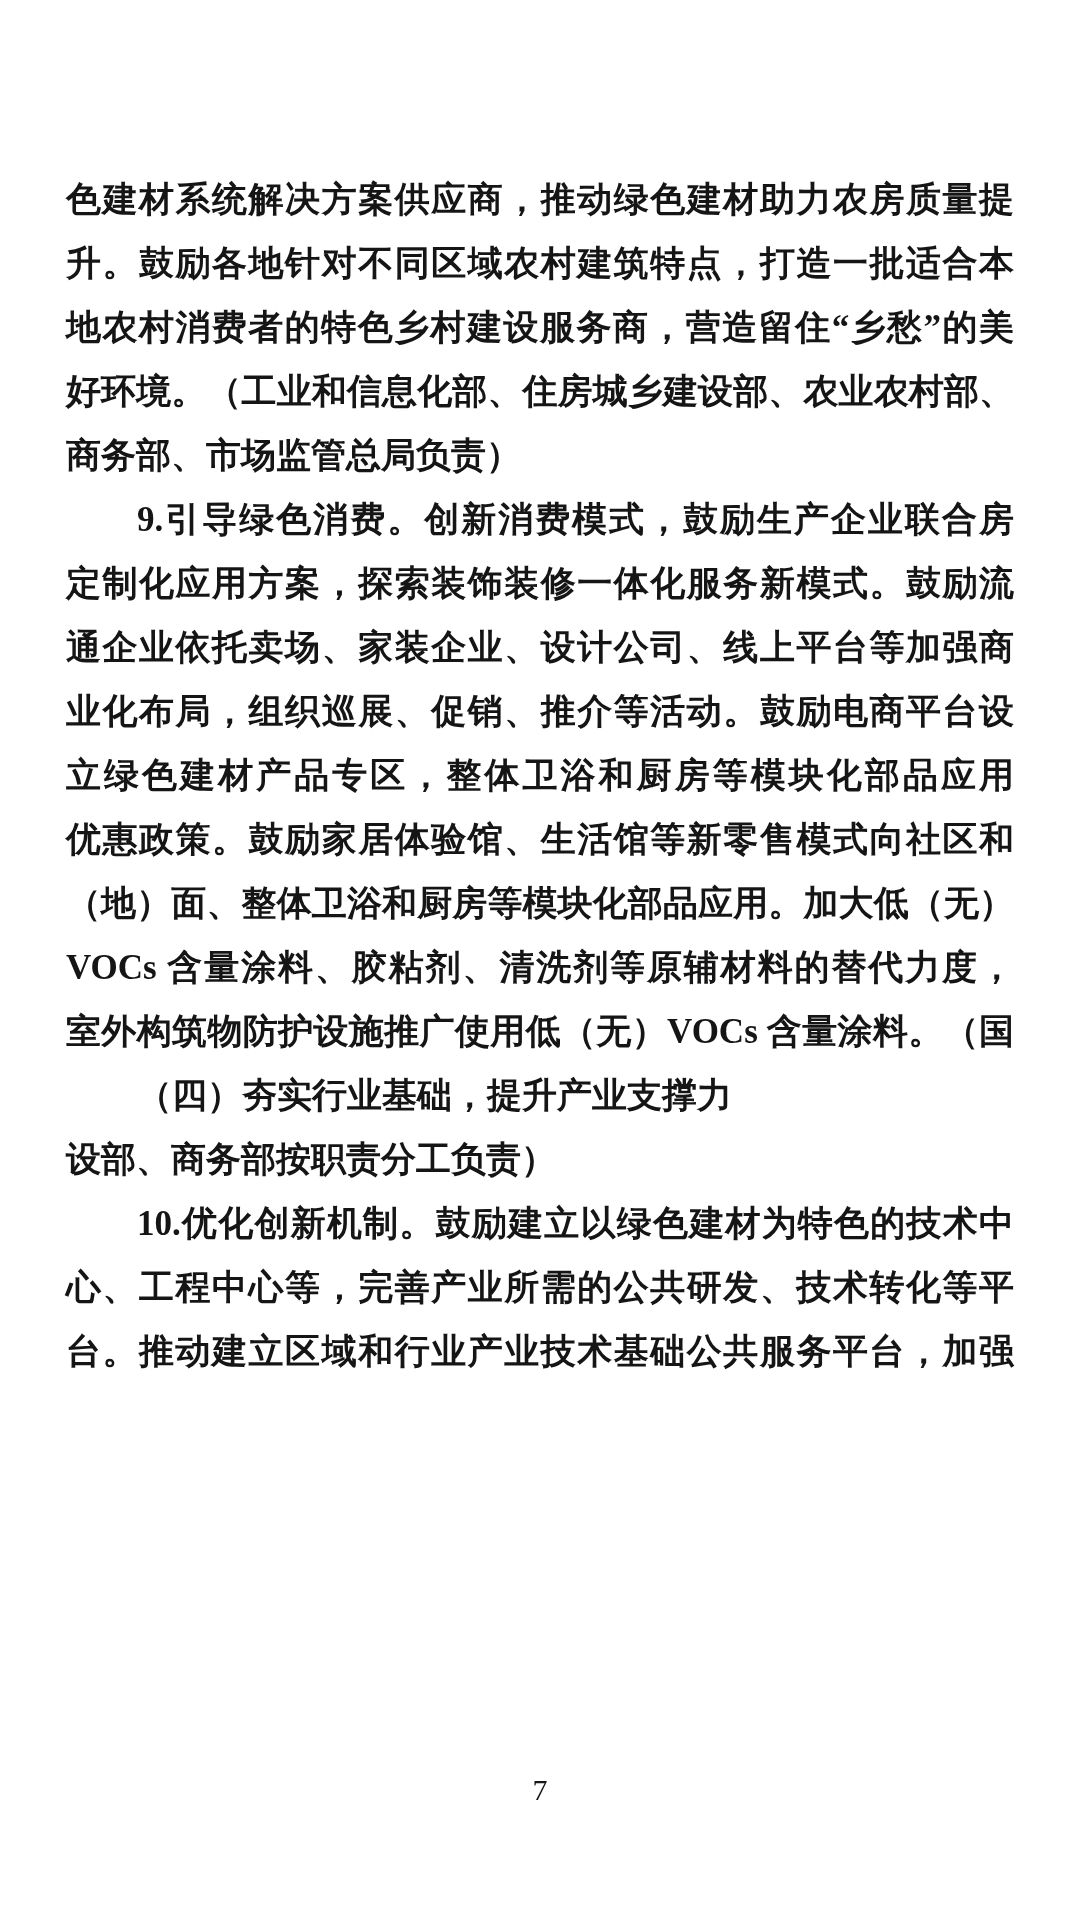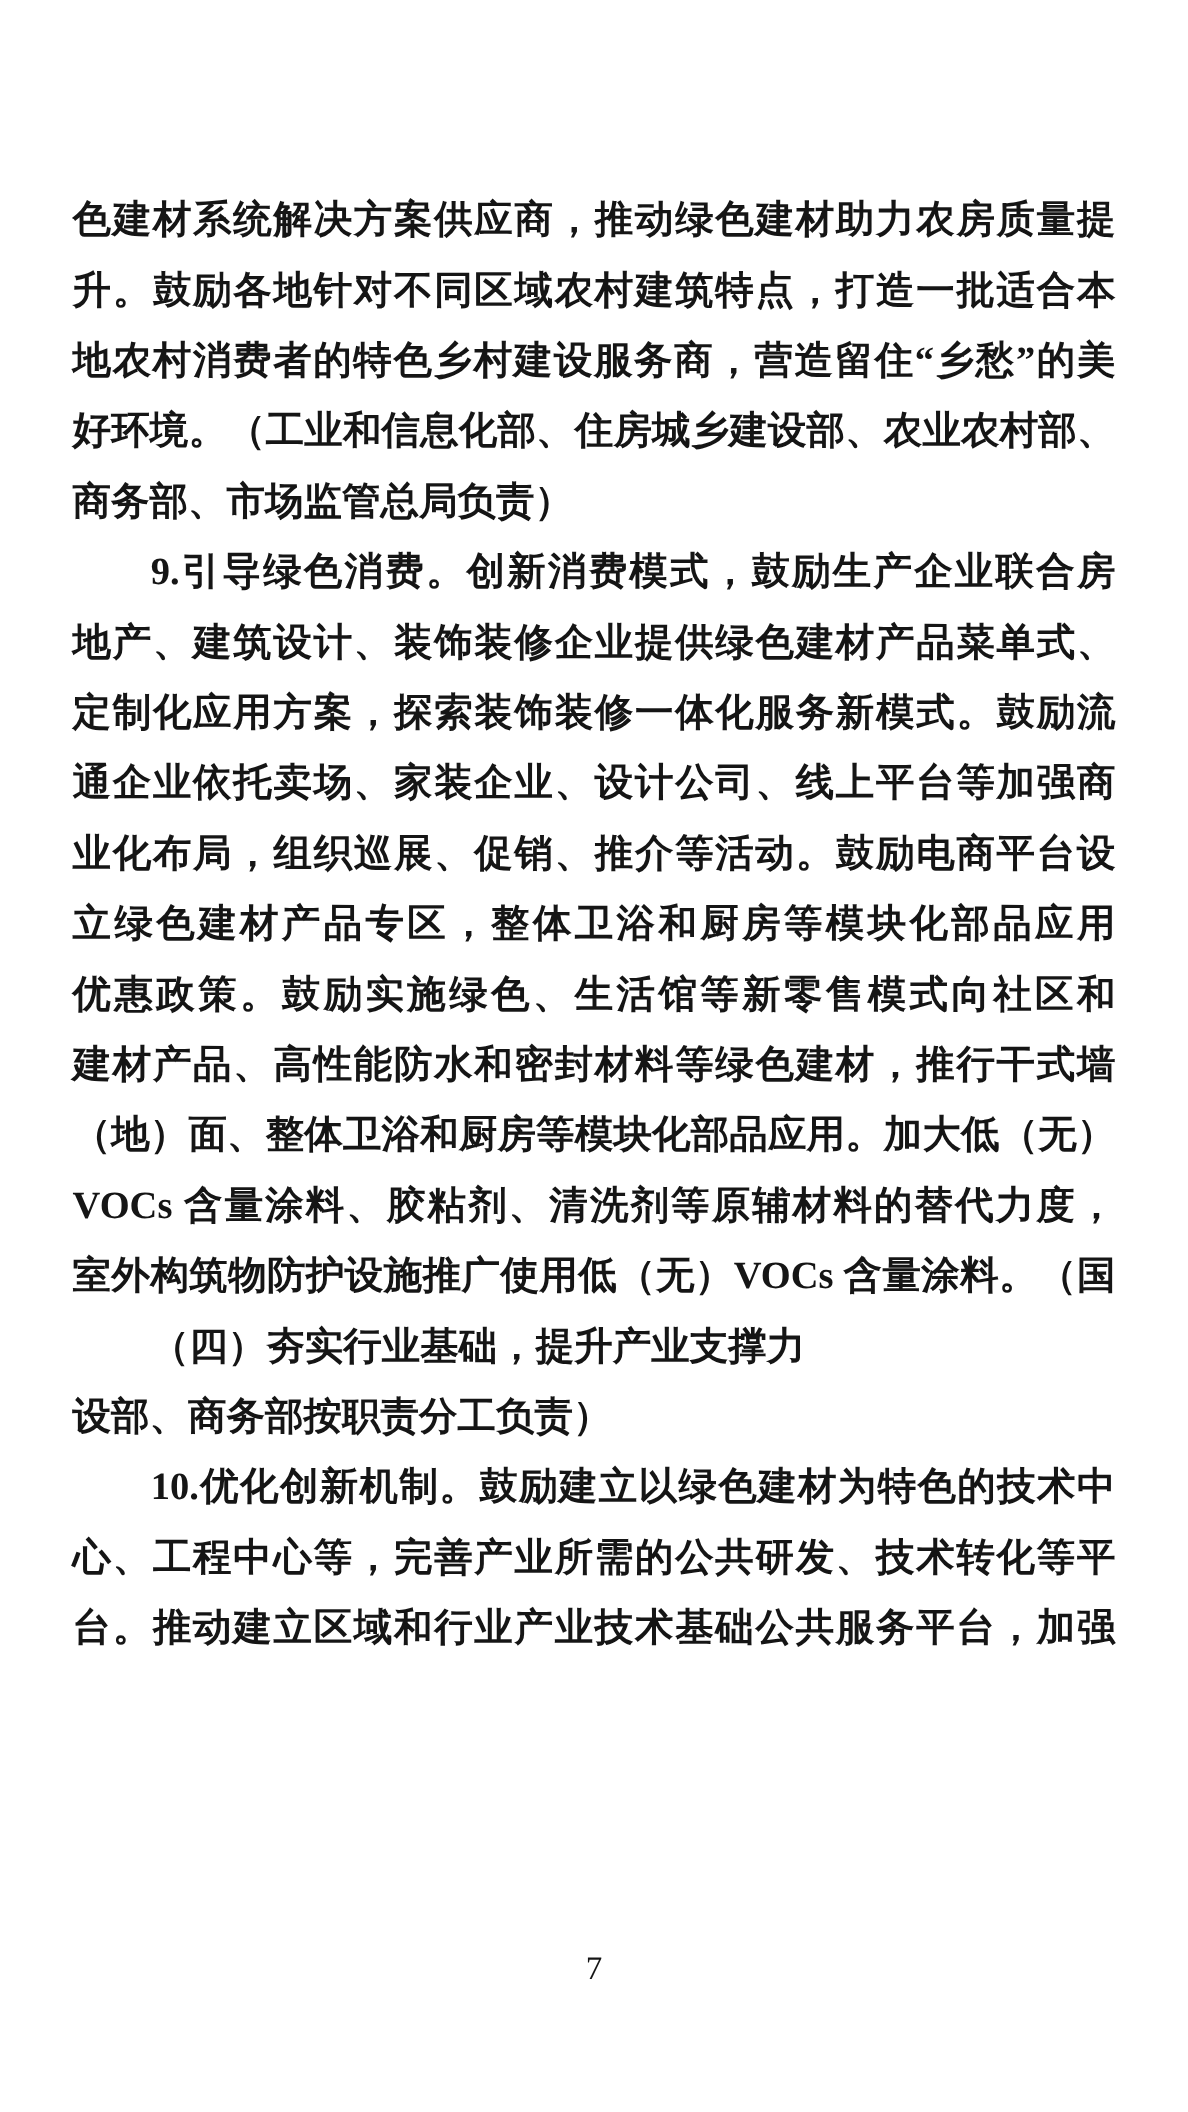--- a/index.html
+++ b/index.html
@@ -63,27 +63,25 @@
 <body>
 
 <div class="page">
   <div class="text-block">
     <p class="line">色建材系统解决方案供应商，推动绿色建材助力农房质量提</p>
     <p class="line">升。鼓励各地针对不同区域农村建筑特点，打造一批适合本</p>
     <p class="line">地农村消费者的特色乡村建设服务商，营造留住“乡愁”的美</p>
     <p class="line">好环境。（工业和信息化部、住房城乡建设部、农业农村部、</p>
     <p class="line short">商务部、市场监管总局负责）</p>
     <p class="line indent">9.引导绿色消费。创新消费模式，鼓励生产企业联合房</p>
-    <p class="line">地产、建筑设计、装饰装修企业提供绿色建材产品菜单式、</p>
     <p class="line">定制化应用方案，探索装饰装修一体化服务新模式。鼓励流</p>
     <p class="line">通企业依托卖场、家装企业、设计公司、线上平台等加强商</p>
     <p class="line">业化布局，组织巡展、促销、推介等活动。鼓励电商平台设</p>
     <p class="line">立绿色建材产品专区，整体卫浴和厨房等模块化部品应用</p>
-    <p class="line">优惠政策。鼓励实施绿色、生活馆等新零售模式向社区和</p>
-    <p class="line">建材产品、高性能防水和密封材料等绿色建材，推行干式墙</p>
+    <p class="line">优惠政策。鼓励家居体验馆、生活馆等新零售模式向社区和</p>
     <p class="line">（地）面、整体卫浴和厨房等模块化部品应用。加大低（无）</p>
     <p class="line">VOCs 含量涂料、胶粘剂、清洗剂等原辅材料的替代力度，</p>
     <p class="line">室外构筑物防护设施推广使用低（无）VOCs 含量涂料。（国</p>
     <p class="line short indent">（四）夯实行业基础，提升产业支撑力</p>
     <p class="line short">设部、商务部按职责分工负责）</p>
     <p class="line indent">10.优化创新机制。鼓励建立以绿色建材为特色的技术中</p>
     <p class="line">心、工程中心等，完善产业所需的公共研发、技术转化等平</p>
     <p class="line">台。推动建立区域和行业产业技术基础公共服务平台，加强</p>
   </div>
   <div class="page-number">7</div>

